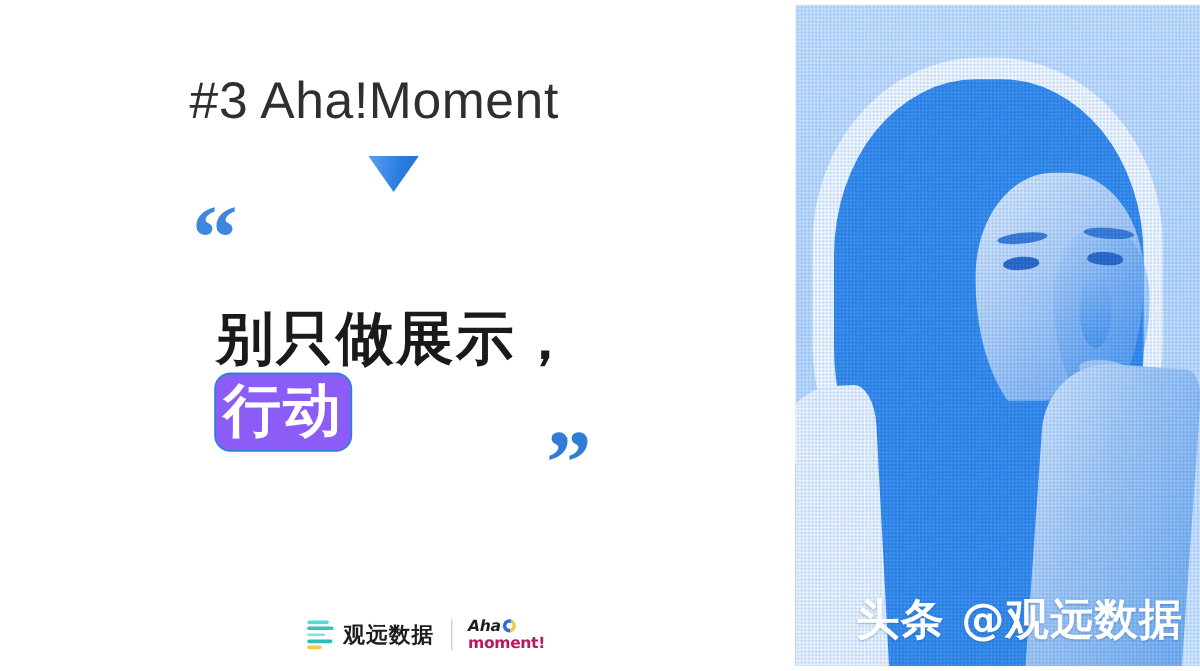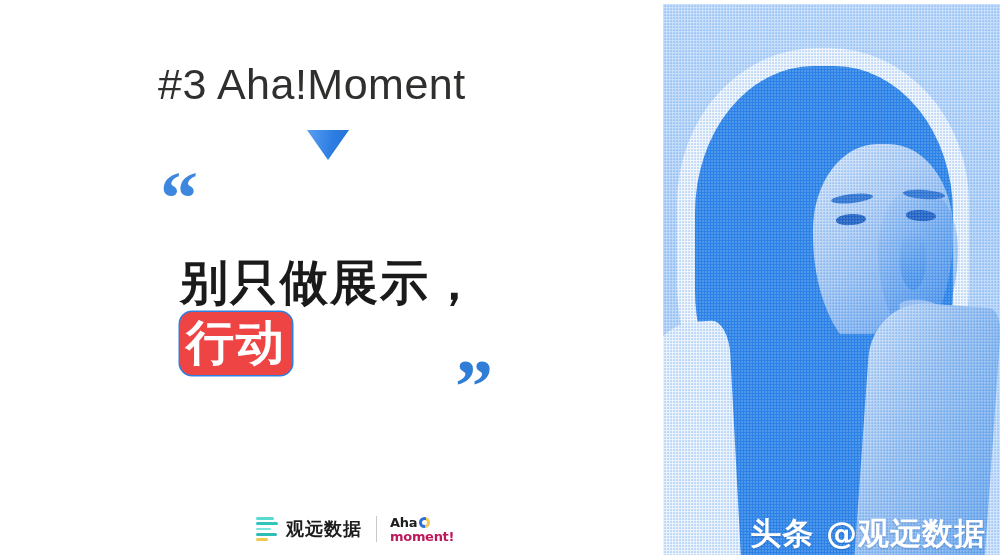--- a/index.html
+++ b/index.html
@@ -89,21 +89,21 @@
     letter-spacing: 2px;
     white-space: nowrap;
     font-family: "DejaVu Sans", sans-serif;
   }
   .quote-line-2 {
     display: flex;
     align-items: center;
   }
   .hl {
     display: inline-block;
-    background: #ef4444;
+    background: #8b5cf6;
     color: #ffffff;
     border-radius: 12px;
     padding: 1px 6px 3px 6px;
     margin-right: 1px;
     letter-spacing: 2px;
     box-shadow: 0 0 0 1.5px #2c80e0;
   }
 
   
   .footer-logos {
@@ -154,21 +154,21 @@
     position: relative;
     line-height: 13px;
   }
   .aha-line1 {
     font-size: 13px;
     font-weight: 700;
     color: #1d1d1f;
     font-family: "DejaVu Sans", sans-serif;
     letter-spacing: -0.3px;
     display: flex;
-    align-items: center;
+    font-style: italic;
   }
   .aha-line2 {
     font-size: 13px;
     font-weight: 700;
     color: #be185d;
     font-family: "DejaVu Sans", sans-serif;
     letter-spacing: -0.3px;
     margin-top: 2px;
   }
   .aha-dot {
@@ -337,23 +337,23 @@
     inset: 0;
     background-image:
       radial-gradient(circle at 2px 2px, rgba(43,130,230,0.22) 0.9px, transparent 1px);
     background-size: 3px 3px;
     pointer-events: none;
   }
 
   .watermark {
     position: absolute;
     right: 14px;
-    bottom: 0;
+    bottom: 14px;
     color: #ffffff;
-    font-size: 31px;
+    font-size: 36px;
     font-weight: 700;
     letter-spacing: 1px;
     font-family: "DejaVu Sans", sans-serif;
     text-shadow: 0 1px 2px rgba(20,70,140,0.35);
     white-space: nowrap;
     z-index: 5;
   }
 </style>
 </head>
 <body>

